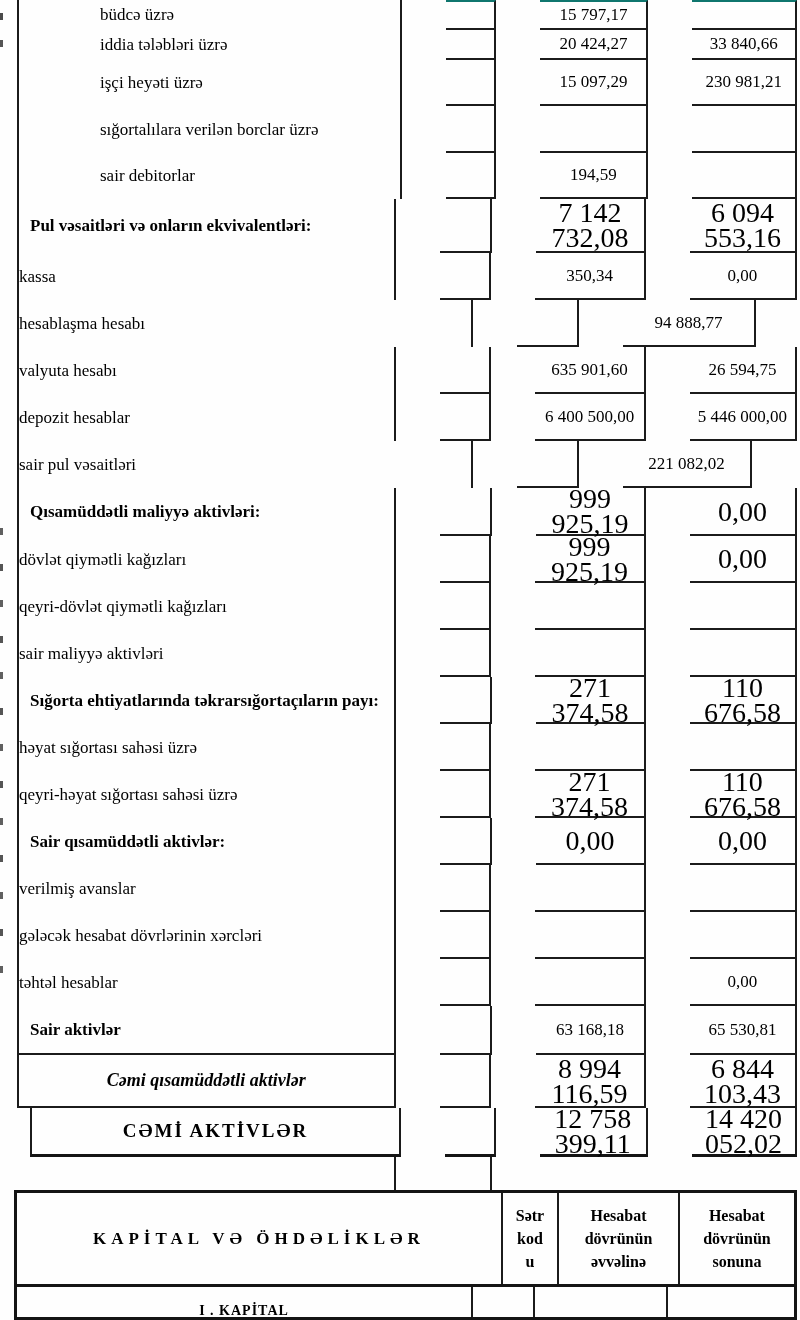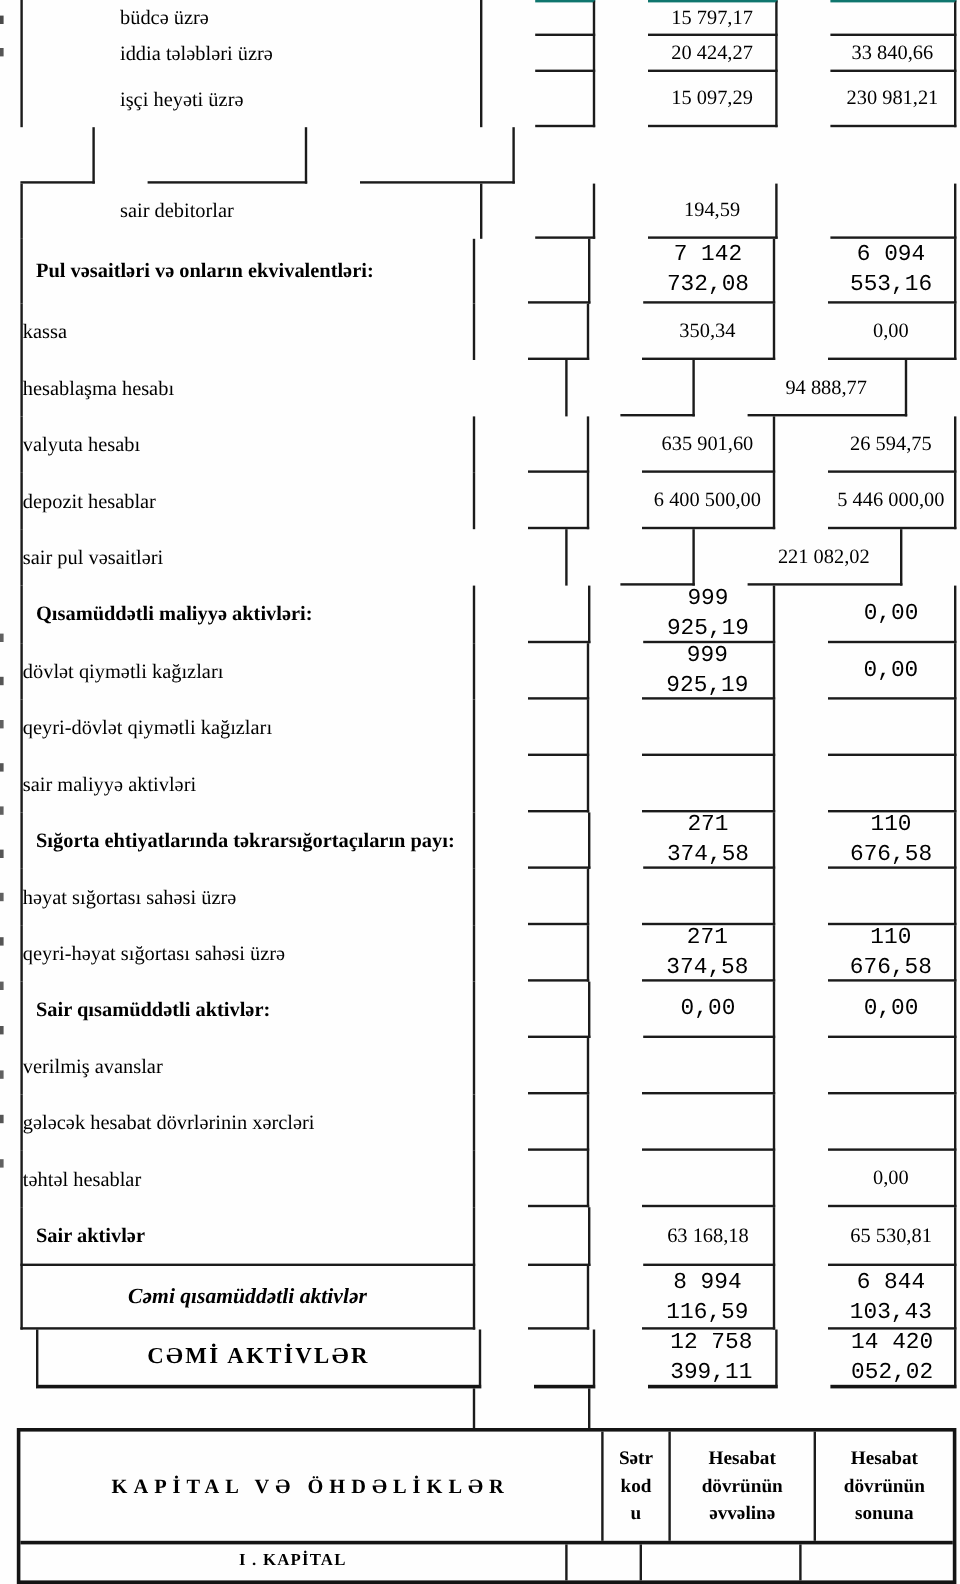--- a/index.html
+++ b/index.html
@@ -24,21 +24,21 @@
   .cc { width: 62px;  border-right: 2px solid #1b1b1b; border-bottom: 2px solid #1b1b1b;
         display: flex; align-items: center; justify-content: center; font-size: 16px; }
   .cv {
     display: flex; align-items: center; justify-content: center;
     border-bottom: 2px solid #1b1b1b;
     font-size: 17px; line-height: 20px;
     white-space: pre-line; text-align: center;
   }
   .v1 { width: 133px; border-right: 2px solid #1b1b1b; }
   .v2 { width: 129px; border-right: 2px solid #1b1b1b; }
-  .lg { font-size: 19px; line-height: 25px; font-family: Liberation Mono, monospace; }
+  .lg { font-size: 28px; line-height: 25px; }
   .lvl2 { padding-left: 81px; }
   .lvl3 { }
   .sec  { padding-left: 11px; font-weight: bold; }
   .row0 .cc, .row0 .cv { border-top: 2px solid #0f766e; }
   .full .cl  { border-bottom: 2px solid #1b1b1b; }
   .thick .cl, .thick .cc, .thick .cv { border-bottom: 3px solid #141414; }
   .tot1 { justify-content: center; padding-left: 0; font-weight: bold; font-style: italic; font-size: 18px; }
   .tot2 { justify-content: center; padding-left: 0; font-weight: bold; font-size: 19px; letter-spacing: 2px; margin-left: 13px; }
   .gap .cl { border-left: none; }
   .gap .cc { border-bottom: none; }
@@ -58,21 +58,21 @@
     font-weight: bold; text-align: center;
     white-space: pre-line; line-height: 23px; font-size: 16px;
     border-right: 2px solid #1b1b1b;
   }
   .hcl { width: 536px; font-size: 17px; letter-spacing: 5px; line-height: 22px; }
   .hcc { width: 62px; }
   .hv1 { width: 133px; }
   .hv2 { width: 126px; border-right: none; }
   .bc { border-right: 2px solid #1b1b1b; }
   .bcl { width: 456px; display: flex; justify-content: center; align-items: flex-start;
-         padding-top: 6px; font-weight: bold; font-size: 14px; letter-spacing: 1px; }
+         padding-top: 16px; font-weight: bold; font-size: 14px; letter-spacing: 1px; }
   .bcc { width: 62px; } .bv1 { width: 133px; } .bv2 { width: 126px; border-right: none; }
   
   #marks {
     position: absolute; left: 0; top: 13px; width: 3px; height: 7px; background: #4a4a4a;
     box-shadow: 0 27px #555, 0 515px #606060, 0 551px #555, 0 587px #606060,
                 0 623px #555, 0 659px #606060, 0 695px #555, 0 731px #606060,
                 0 768px #555, 0 805px #606060, 0 842px #555, 0 879px #606060,
                 0 916px #555, 0 953px #606060;
   }
 </style>
@@ -98,20 +98,21 @@
   </div>
 
   <div class="row h46">
     <div class="cl lvl2">işçi heyəti üzrə</div>
     <div class="cc"></div>
     <div class="cv v1">15 097,29</div>
     <div class="cv v2">230 981,21</div>
   </div>
 
   <div class="row h47">
+    <div class="cl lvl2">sığortalılara verilən borclar üzrə</div>
     <div class="cc"></div>
     <div class="cv v1"></div>
     <div class="cv v2"></div>
   </div>
 
   <div class="row h46">
     <div class="cl lvl2">sair debitorlar</div>
     <div class="cc"></div>
     <div class="cv v1">194,59</div>
     <div class="cv v2"></div>

